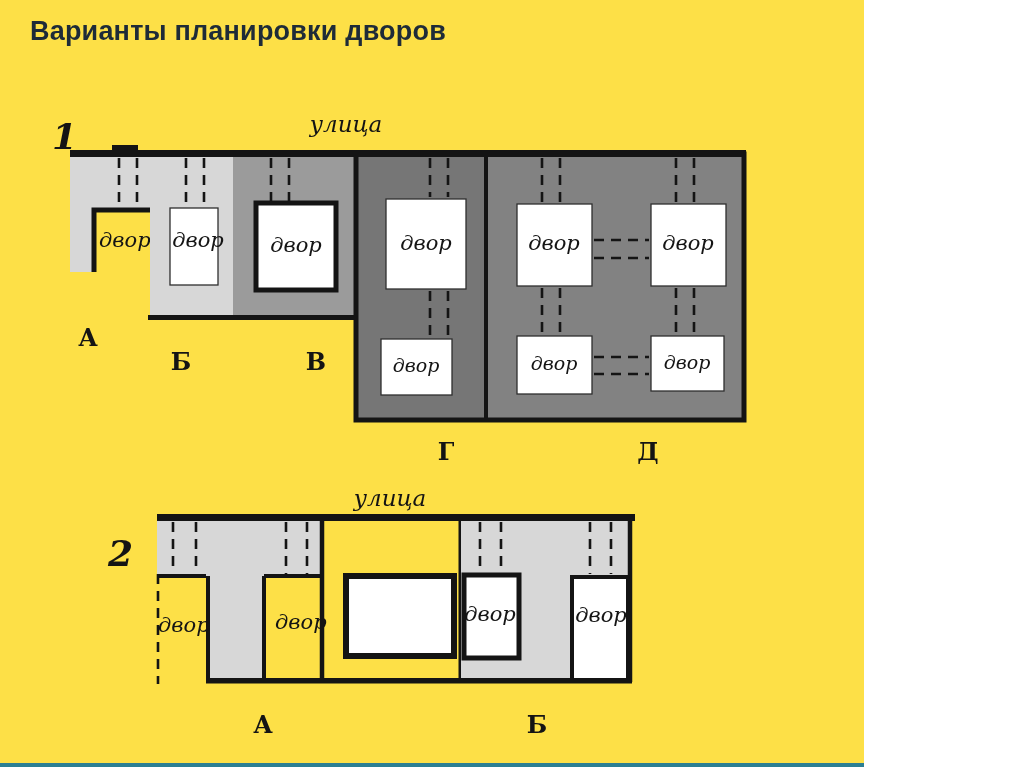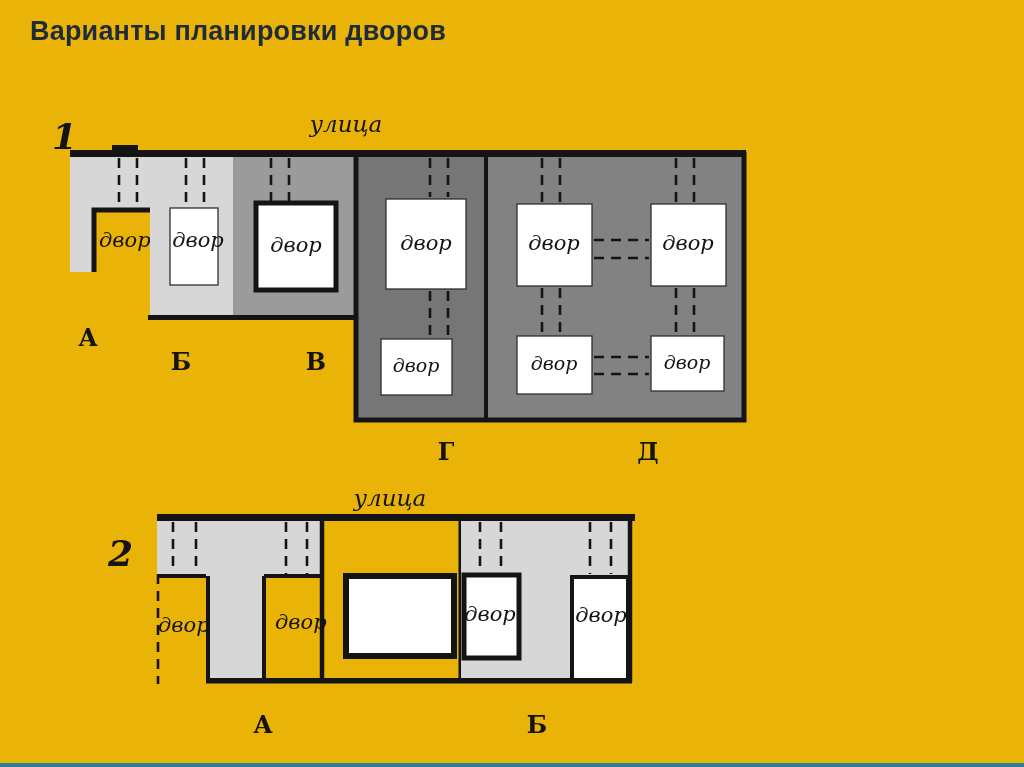--- a/index.html
+++ b/index.html
@@ -1,20 +1,20 @@
 <!DOCTYPE html>
 <html><head>
 <meta charset="utf-8">
 <style>
   html, body { margin: 0; padding: 0; background: #ffffff; }
   .slide {
     position: relative;
-    width: 1024px;
+    width: 864px;
     height: 767px;
-    background: #eab308;
+    background: #fde047;
     overflow: hidden;
     font-family: "Liberation Sans", sans-serif;
   }
   .title {
     position: absolute;
     left: 30px;
     top: 16px;
     font-size: 27px;
     font-weight: 600;
     color: #1e2b38;

